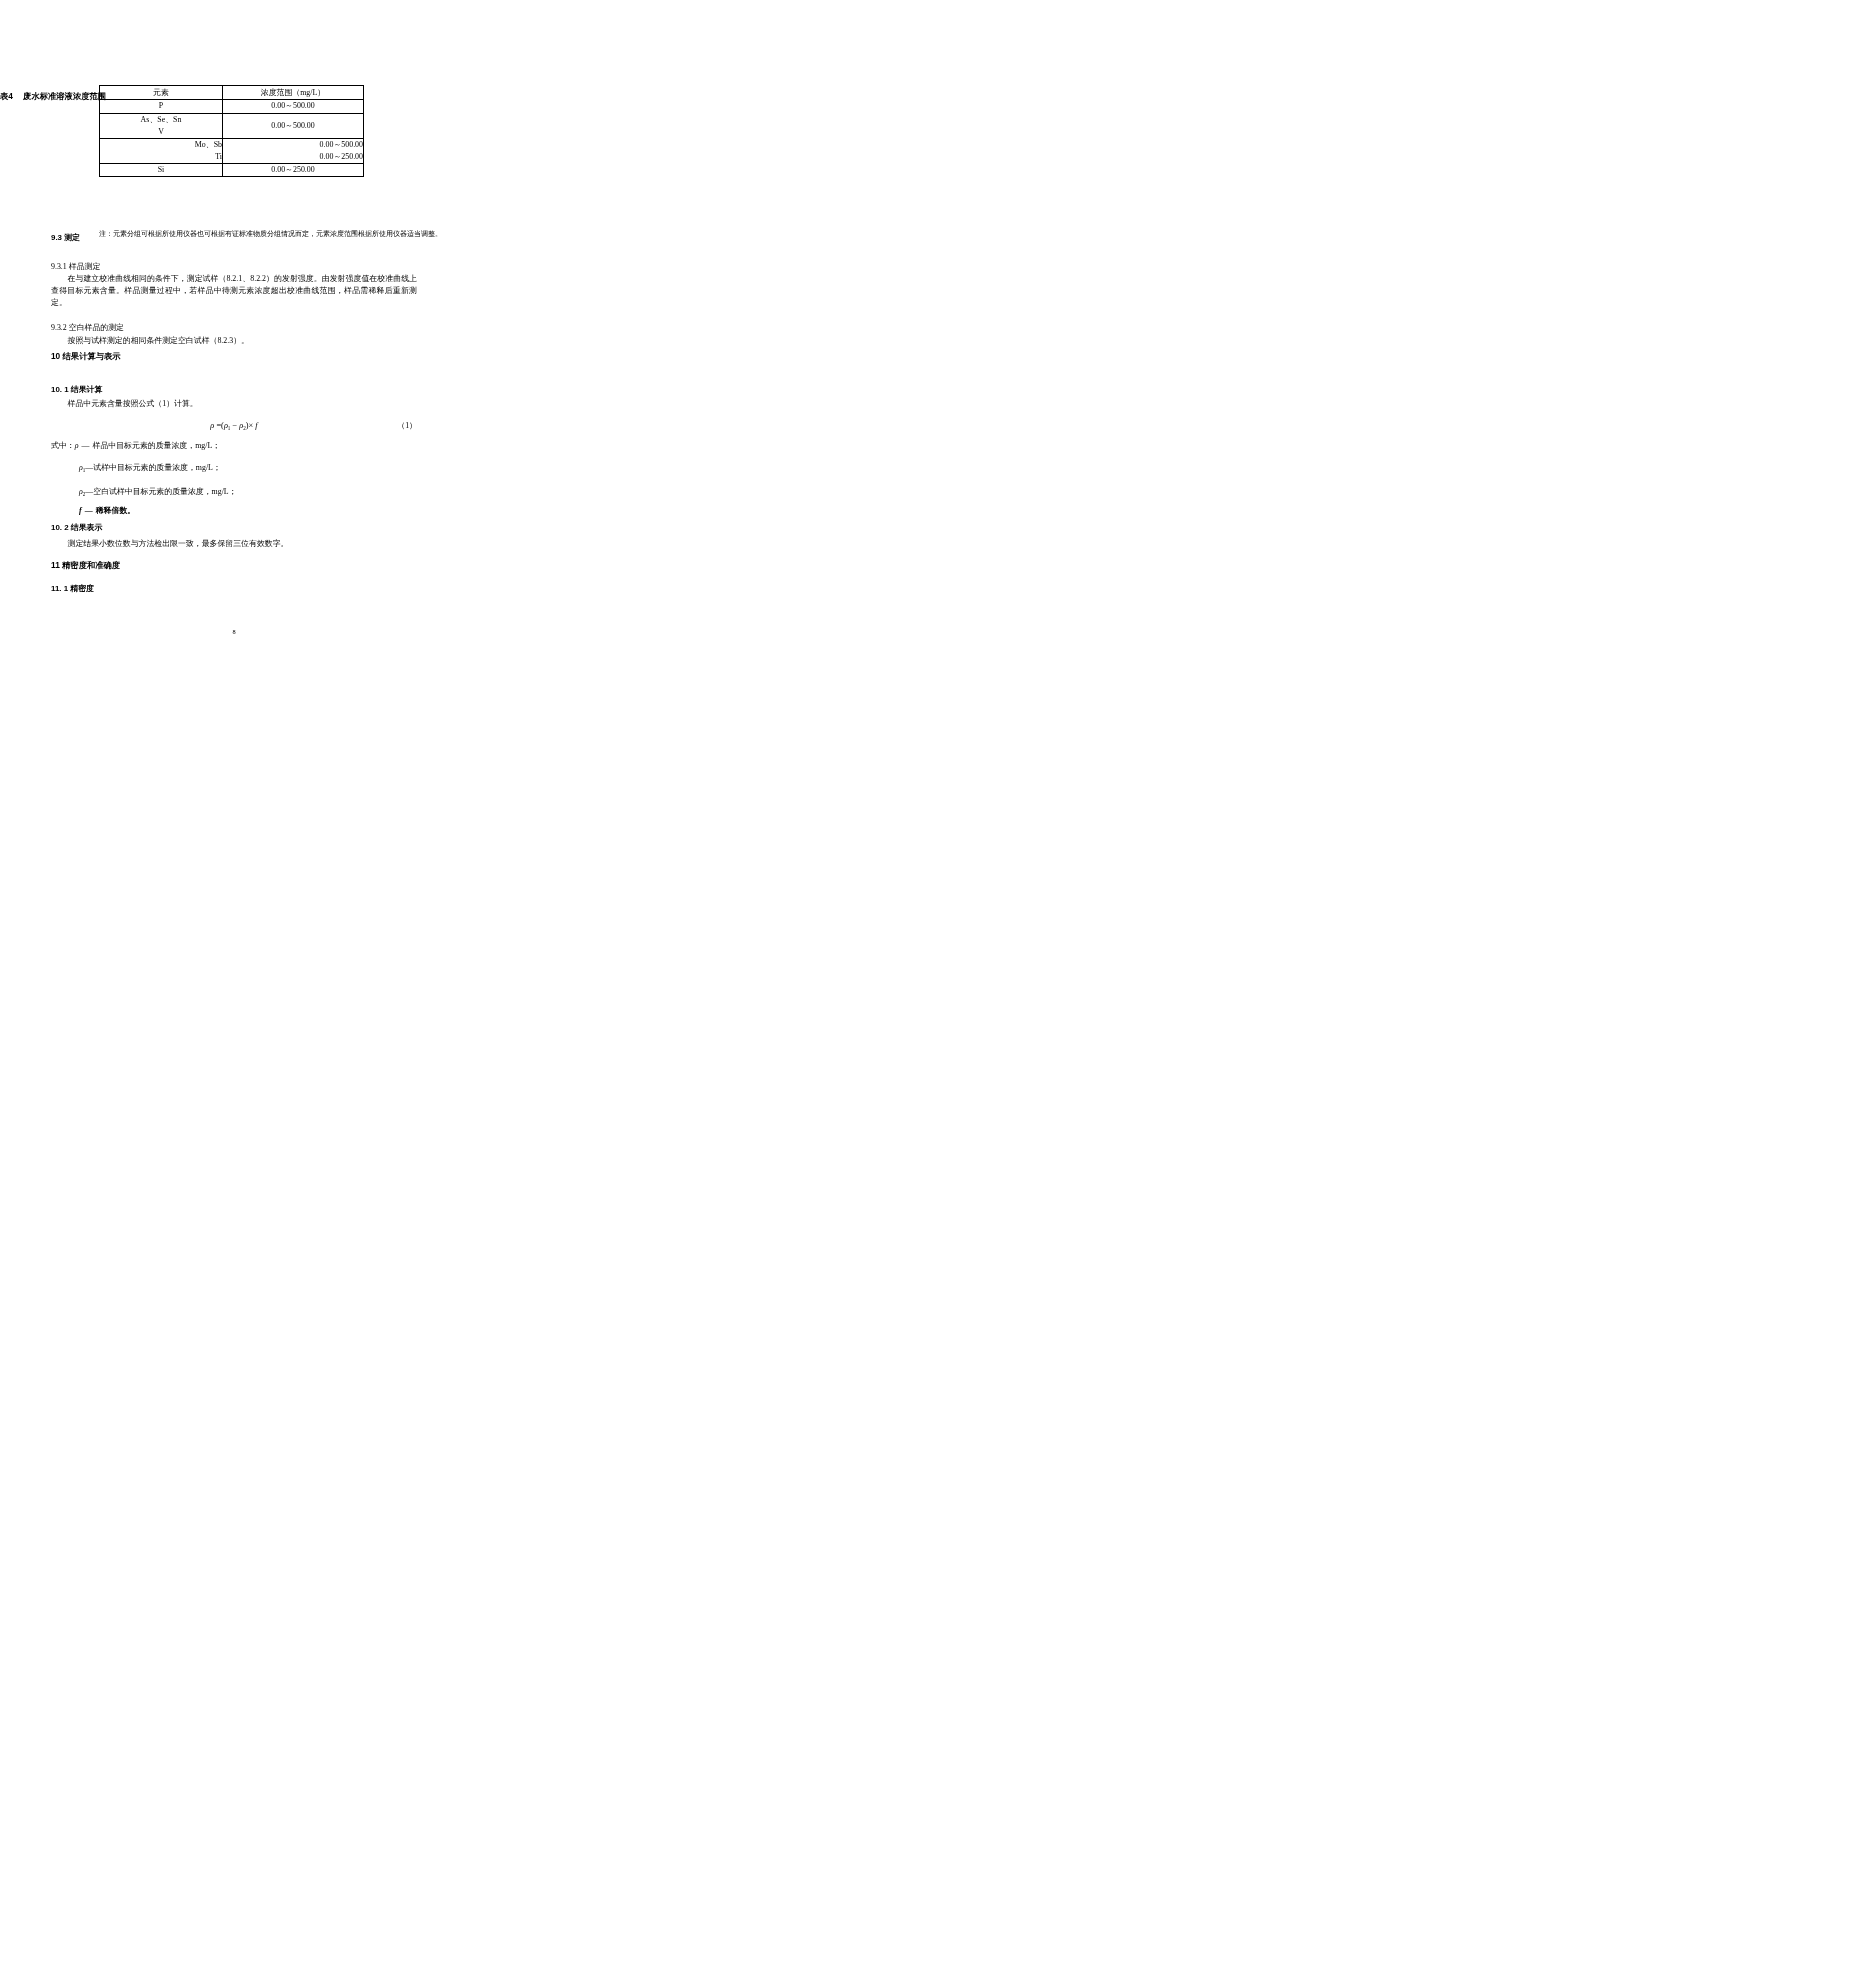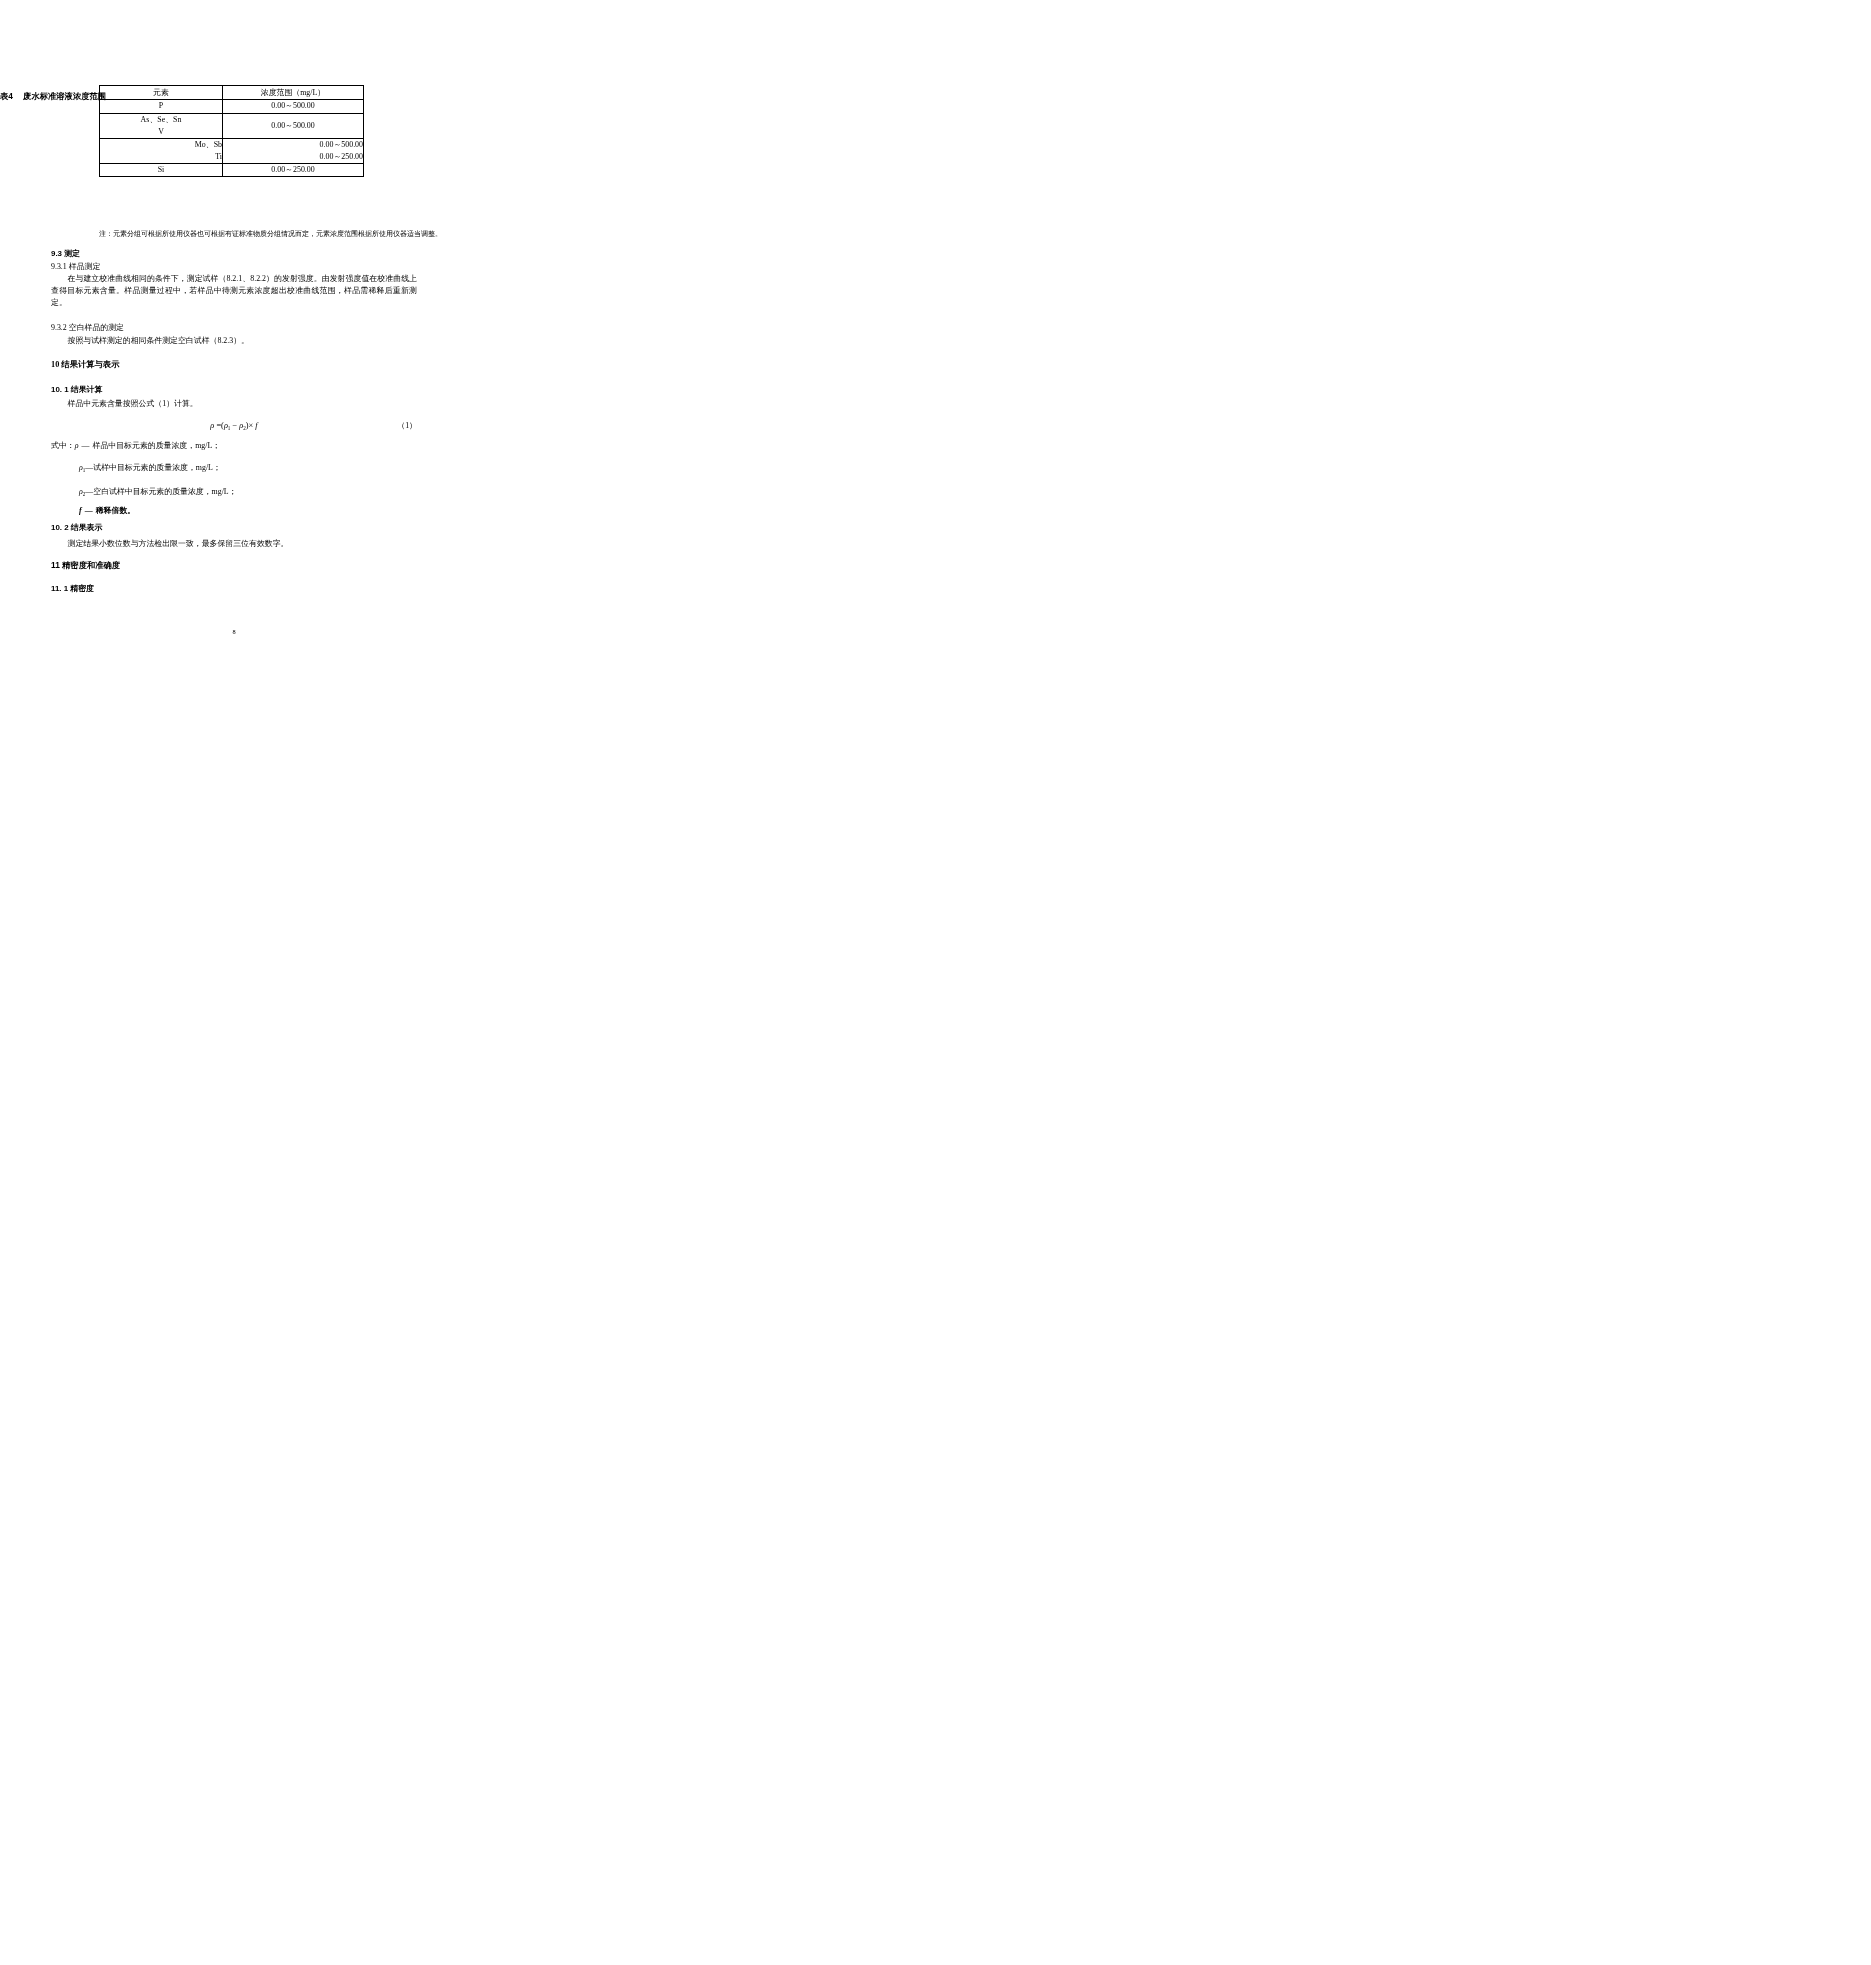--- a/index.html
+++ b/index.html
@@ -139,27 +139,27 @@
     </tr>
     <tr class="r-si">
       <td>Si</td>
       <td>0.00～250.00</td>
     </tr>
   </tbody>
     </table>
 
   <div class="abs note"><span>注：</span><span>元素分组可根据所使用仪器也可根据有证标准物质分组情况而定，元素浓度范围根据所使用仪器适当调整。</span></div>
 
-  <div class="abs h-sans" style="top:248px;">9.3 测定</div>
+  <div class="abs h-sans" style="top:232px;">9.3 测定</div>
   <div class="abs h-serif" style="top:261px;">9.3.1 样品测定</div>
   <div class="abs para indent" style="top:273px;">在与建立校准曲线相同的条件下，测定试样（8.2.1、8.2.2）的发射强度。由发射强度值在校准曲线上查得目标元素含量。样品测量过程中，若样品中待测元素浓度超出校准曲线范围，样品需稀释后重新测定。</div>
   <div class="abs h-serif" style="top:322px;">9.3.2 空白样品的测定</div>
   <div class="abs para indent" style="top:335px;">按照与试样测定的相同条件测定空白试样（8.2.3）。</div>
 
-  <div class="abs h-sans h-big" style="top:359px;font-family:Liberation Serif, serif;">10 结果计算与表示</div>
+  <div class="abs h-sans h-big" style="top:351px;">10 结果计算与表示</div>
   <div class="abs h-sans" style="top:384px;">10. 1 结果计算</div>
   <div class="abs para indent" style="top:398px;">样品中元素含量按照公式（1）计算。</div>
 
   <div class="abs formula">
     <span class="it">ρ</span>
     <span>=</span><span>(</span><span class="it">ρ</span><sub class="s">1</sub>
     <span>−</span>
     <span class="it">ρ</span><sub class="s">2</sub><span>)×</span>
     <span class="it">f</span>
     <span class="fno">（1）</span>

